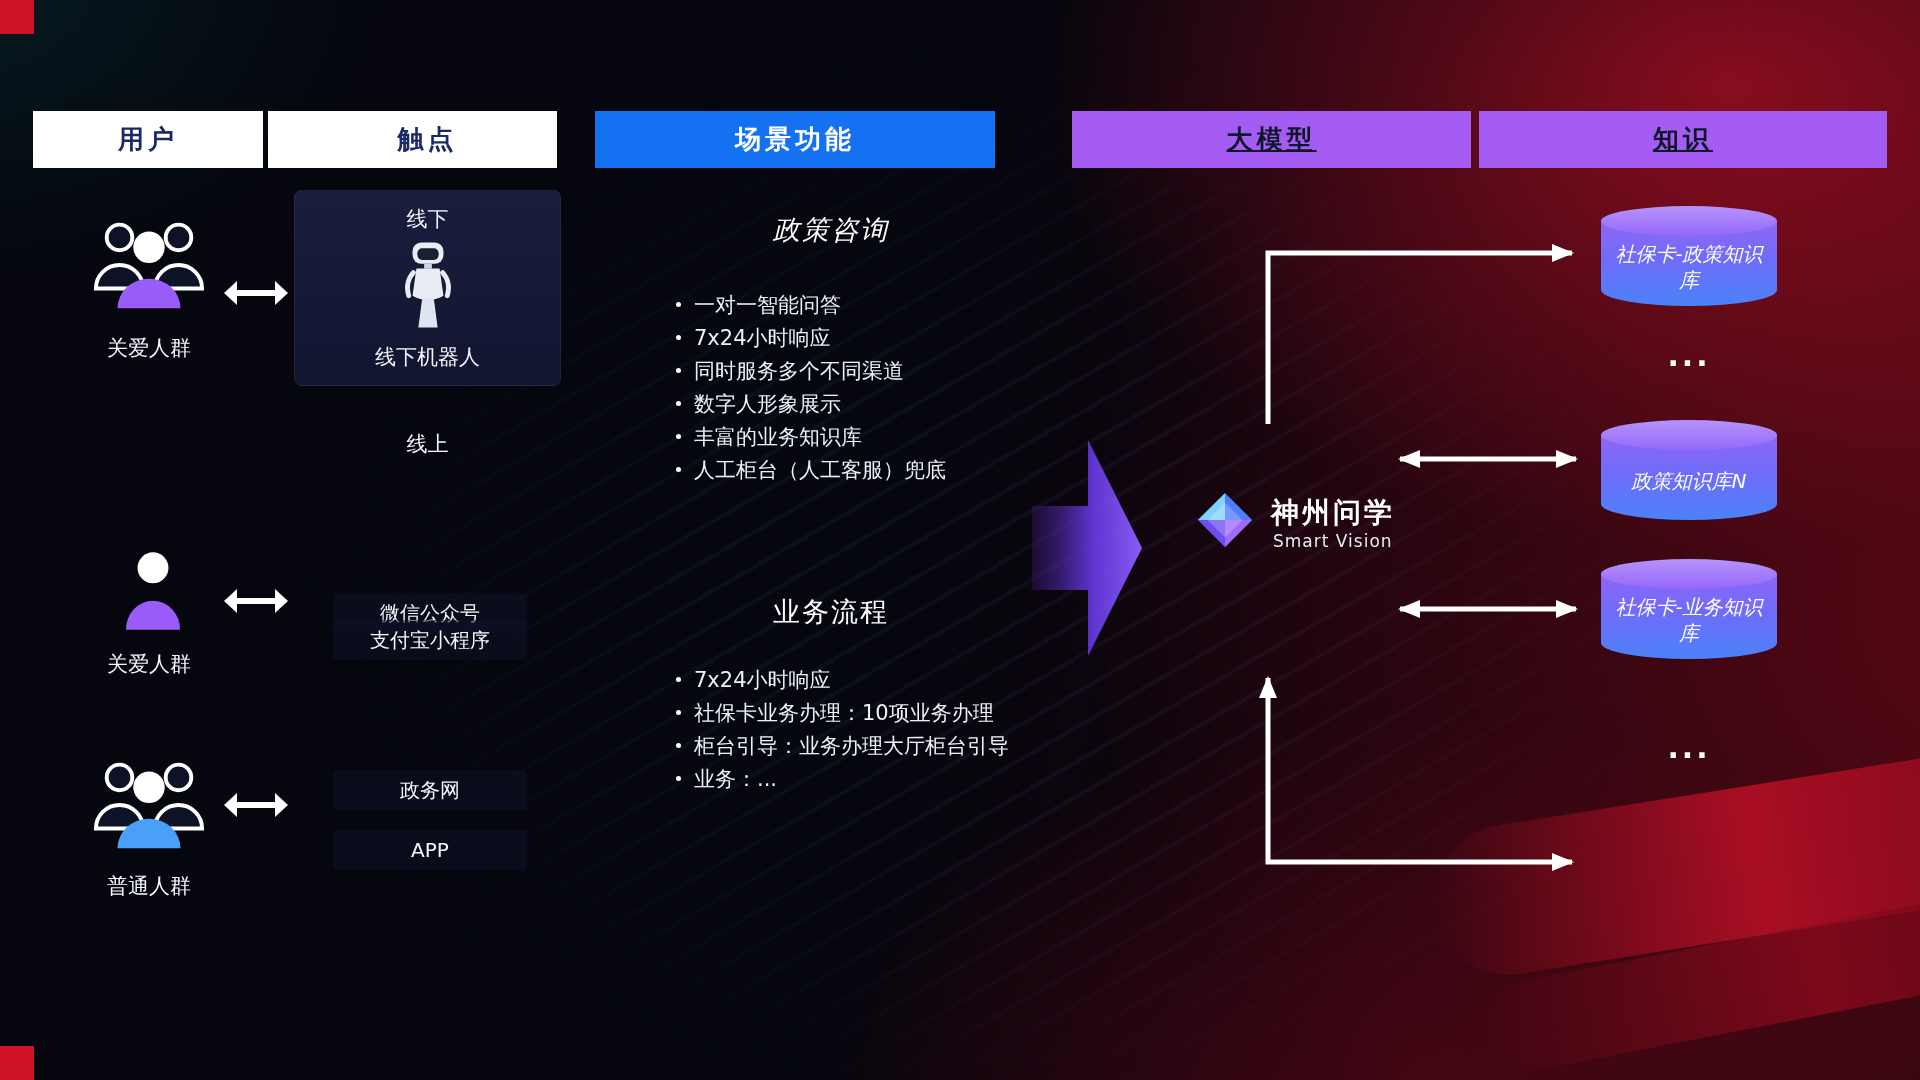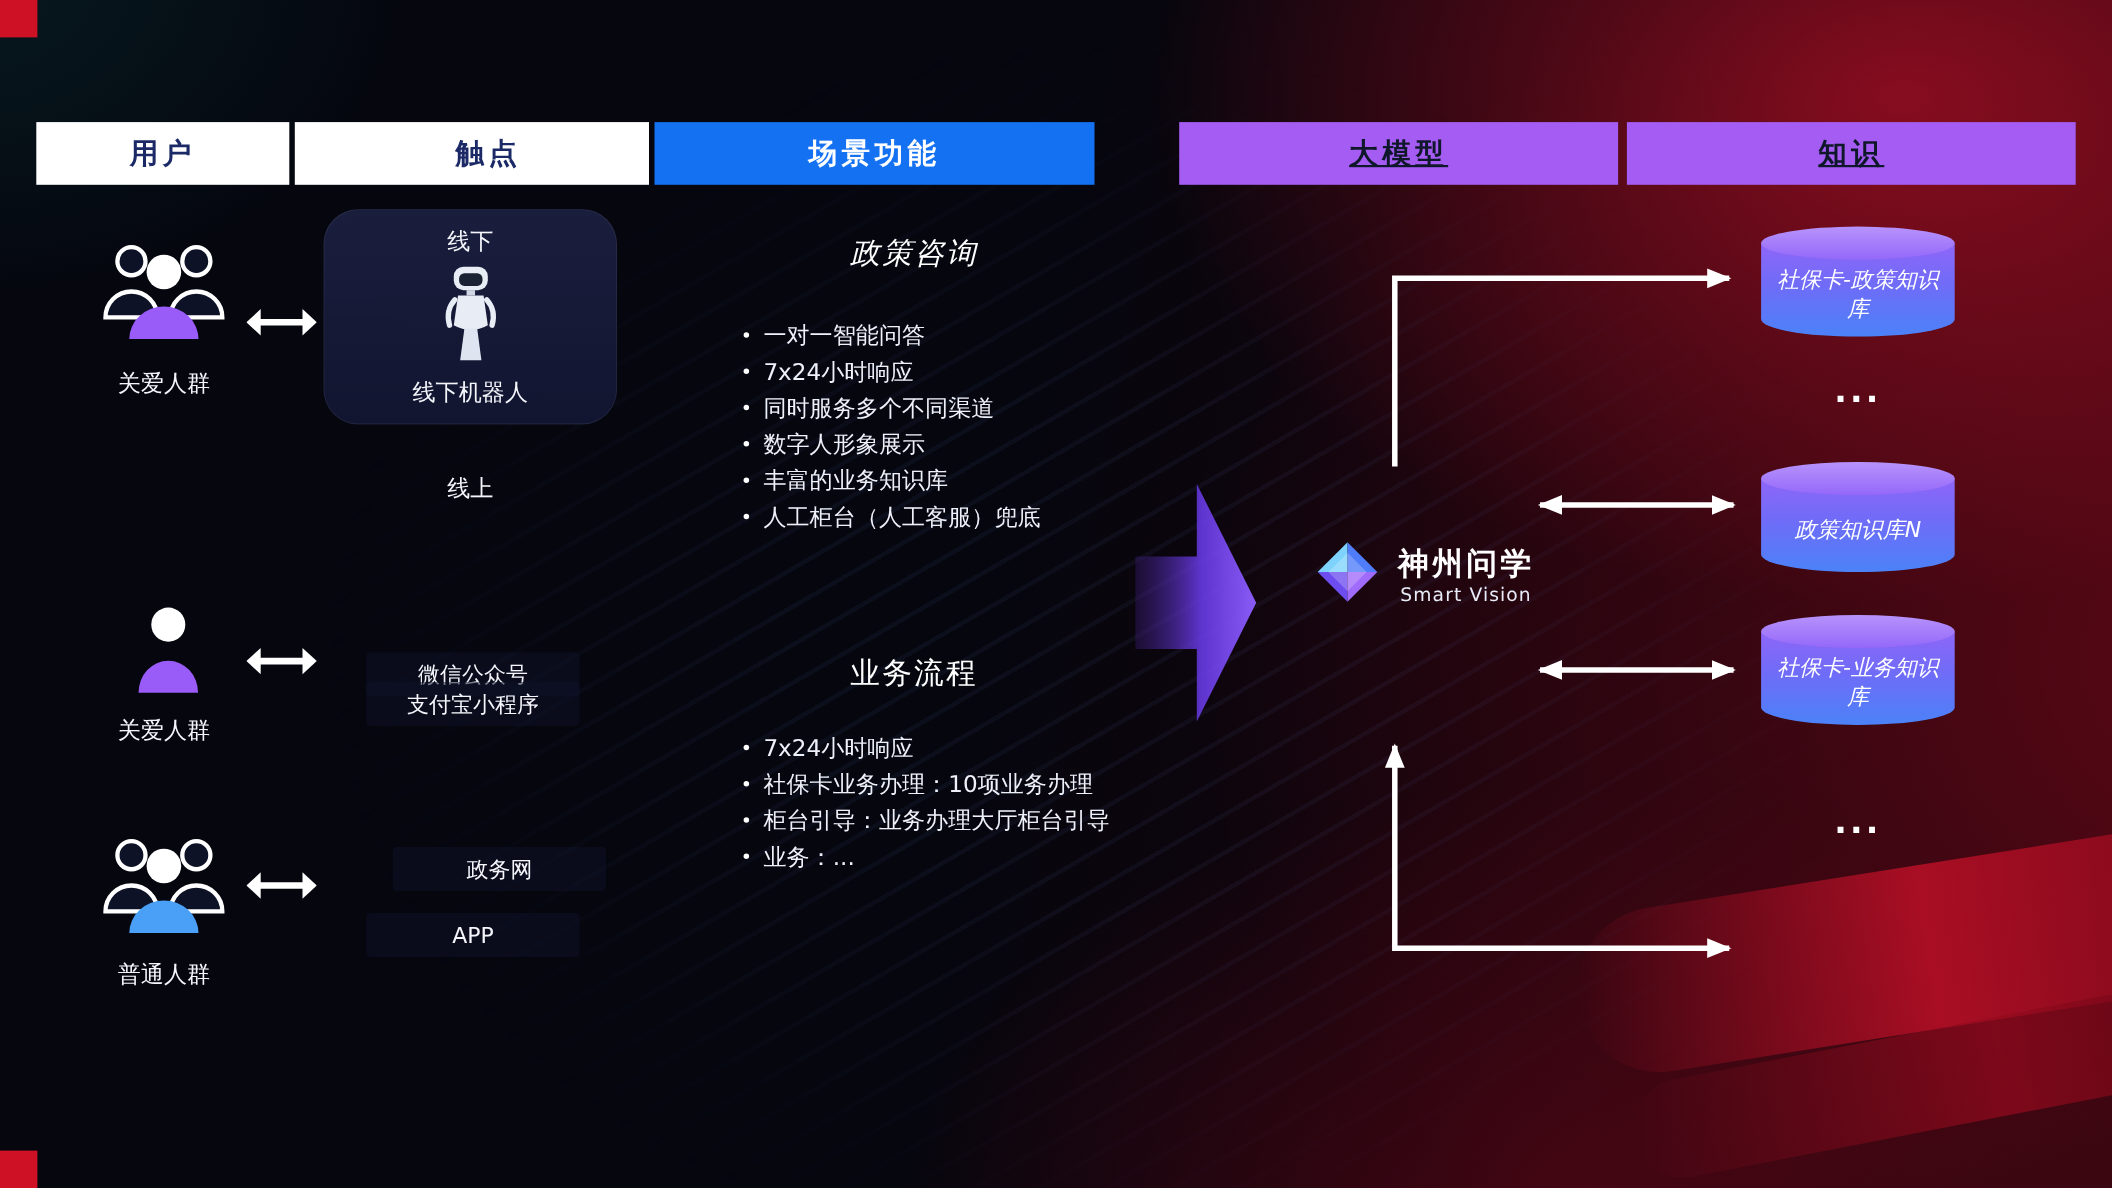--- a/index.html
+++ b/index.html
@@ -32,21 +32,21 @@
           display:flex; align-items:center; justify-content:center;
           font-size:26px; font-weight:700; letter-spacing:4px; }
   .hbox.white  { background:#ffffff; color:var(--header-text-dark,#1b2a66); }
   .hbox.blue   { background:var(--header-blue,#1472f2); color:#fff; }
   .hbox.purple { background:var(--header-purple,#a55cf3); color:#0f172a;text-decoration:underline; }
 
   .abs { position:absolute; z-index:3; }
   .lbl { color:#f4f6fc; font-size:21px; text-align:center; }
 
   .card { position:absolute; z-index:3; left:294px; top:190px; width:267px; height:196px;
-          border-radius:32px; background:linear-gradient(180deg,#1a1e3d 0%, #121530 100%);
+          border-radius:8px; background:linear-gradient(180deg,#1a1e3d 0%, #121530 100%);
           border:1px solid rgba(255,255,255,0.06);
           display:flex; flex-direction:column; align-items:center; justify-content:space-between;
           padding:14px 10px; }
   .strip { position:absolute; z-index:3; left:333px; width:194px; height:40px;
            background:rgba(14,18,40,0.55); border-radius:4px;
            display:flex; align-items:center; justify-content:center;
            color:#f4f6fc; font-size:20px; }
 
   .sec-title { position:absolute; z-index:3; left:595px; width:472px; text-align:center;
                color:#ffffff; font-size:27px; font-weight:500; letter-spacing:2px; }
@@ -79,21 +79,21 @@
 
 <div class="stage">
 
   <div class="streaks"></div>
   <div class="swoosh s1"></div>
   <div class="swoosh s2"></div>
   <div class="corner tl"></div>
   <div class="corner bl"></div>
 
   <div class="hbox white" style="left:33px;   width:230px;">用户</div>
-  <div class="hbox white" style="left:268px;  width:322px;padding-left:30px;">触点</div>
+  <div class="hbox white" style="left:268px;  width:289px;padding-left:30px;">触点</div>
   <div class="hbox blue" style="left:595px;  width:400px;">场景功能</div>
   <div class="hbox purple" style="left:1072px; width:399px;">大模型</div>
   <div class="hbox purple" style="left:1479px; width:408px;">知识</div>
 
   <div class="abs" style="left:90px; top:212px;">
     <svg width="118" height="102" viewBox="0 0 120 100">
       <circle cx="30" cy="24" r="13" fill="#0d1226" stroke="#fff" stroke-width="4"></circle>
       <path d="M6 76 a24 24 0 0 1 48 0 z" fill="#0d1226" stroke="#fff" stroke-width="4"></path>
       <circle cx="90" cy="24" r="13" fill="#0d1226" stroke="#fff" stroke-width="4"></circle>
       <path d="M66 76 a24 24 0 0 1 48 0 z" fill="#0d1226" stroke="#fff" stroke-width="4"></path>
@@ -160,21 +160,21 @@
         <path d="M45 33 q9 10 5 24" stroke="#e8ecf4" stroke-width="5" fill="none" stroke-linecap="round"></path>
       </svg>
     </div>
     <div class="lbl">线下机器人</div>
   </div>
 
   <div class="abs lbl" style="left:294px; top:430px; width:267px;">线上</div>
 
   <div class="strip" style="top:564px;margin-top:29px;">微信公众号</div>
   <div class="strip" style="top:620px;">支付宝小程序</div>
-  <div class="strip" style="top:770px;margin-left:24px;">政务网</div>
+  <div class="strip" style="top:770px;">政务网</div>
   <div class="strip" style="top:830px;">APP</div>
 
   <div class="sec-title" style="top:212px;font-style:italic;">政策咨询</div>
   <ul class="feature-list" style="top:288px;">
     <li>
         <span class="bullet"></span>
         <span>一对一智能问答</span>
       </li>
     <li>
         <span class="bullet"></span>

